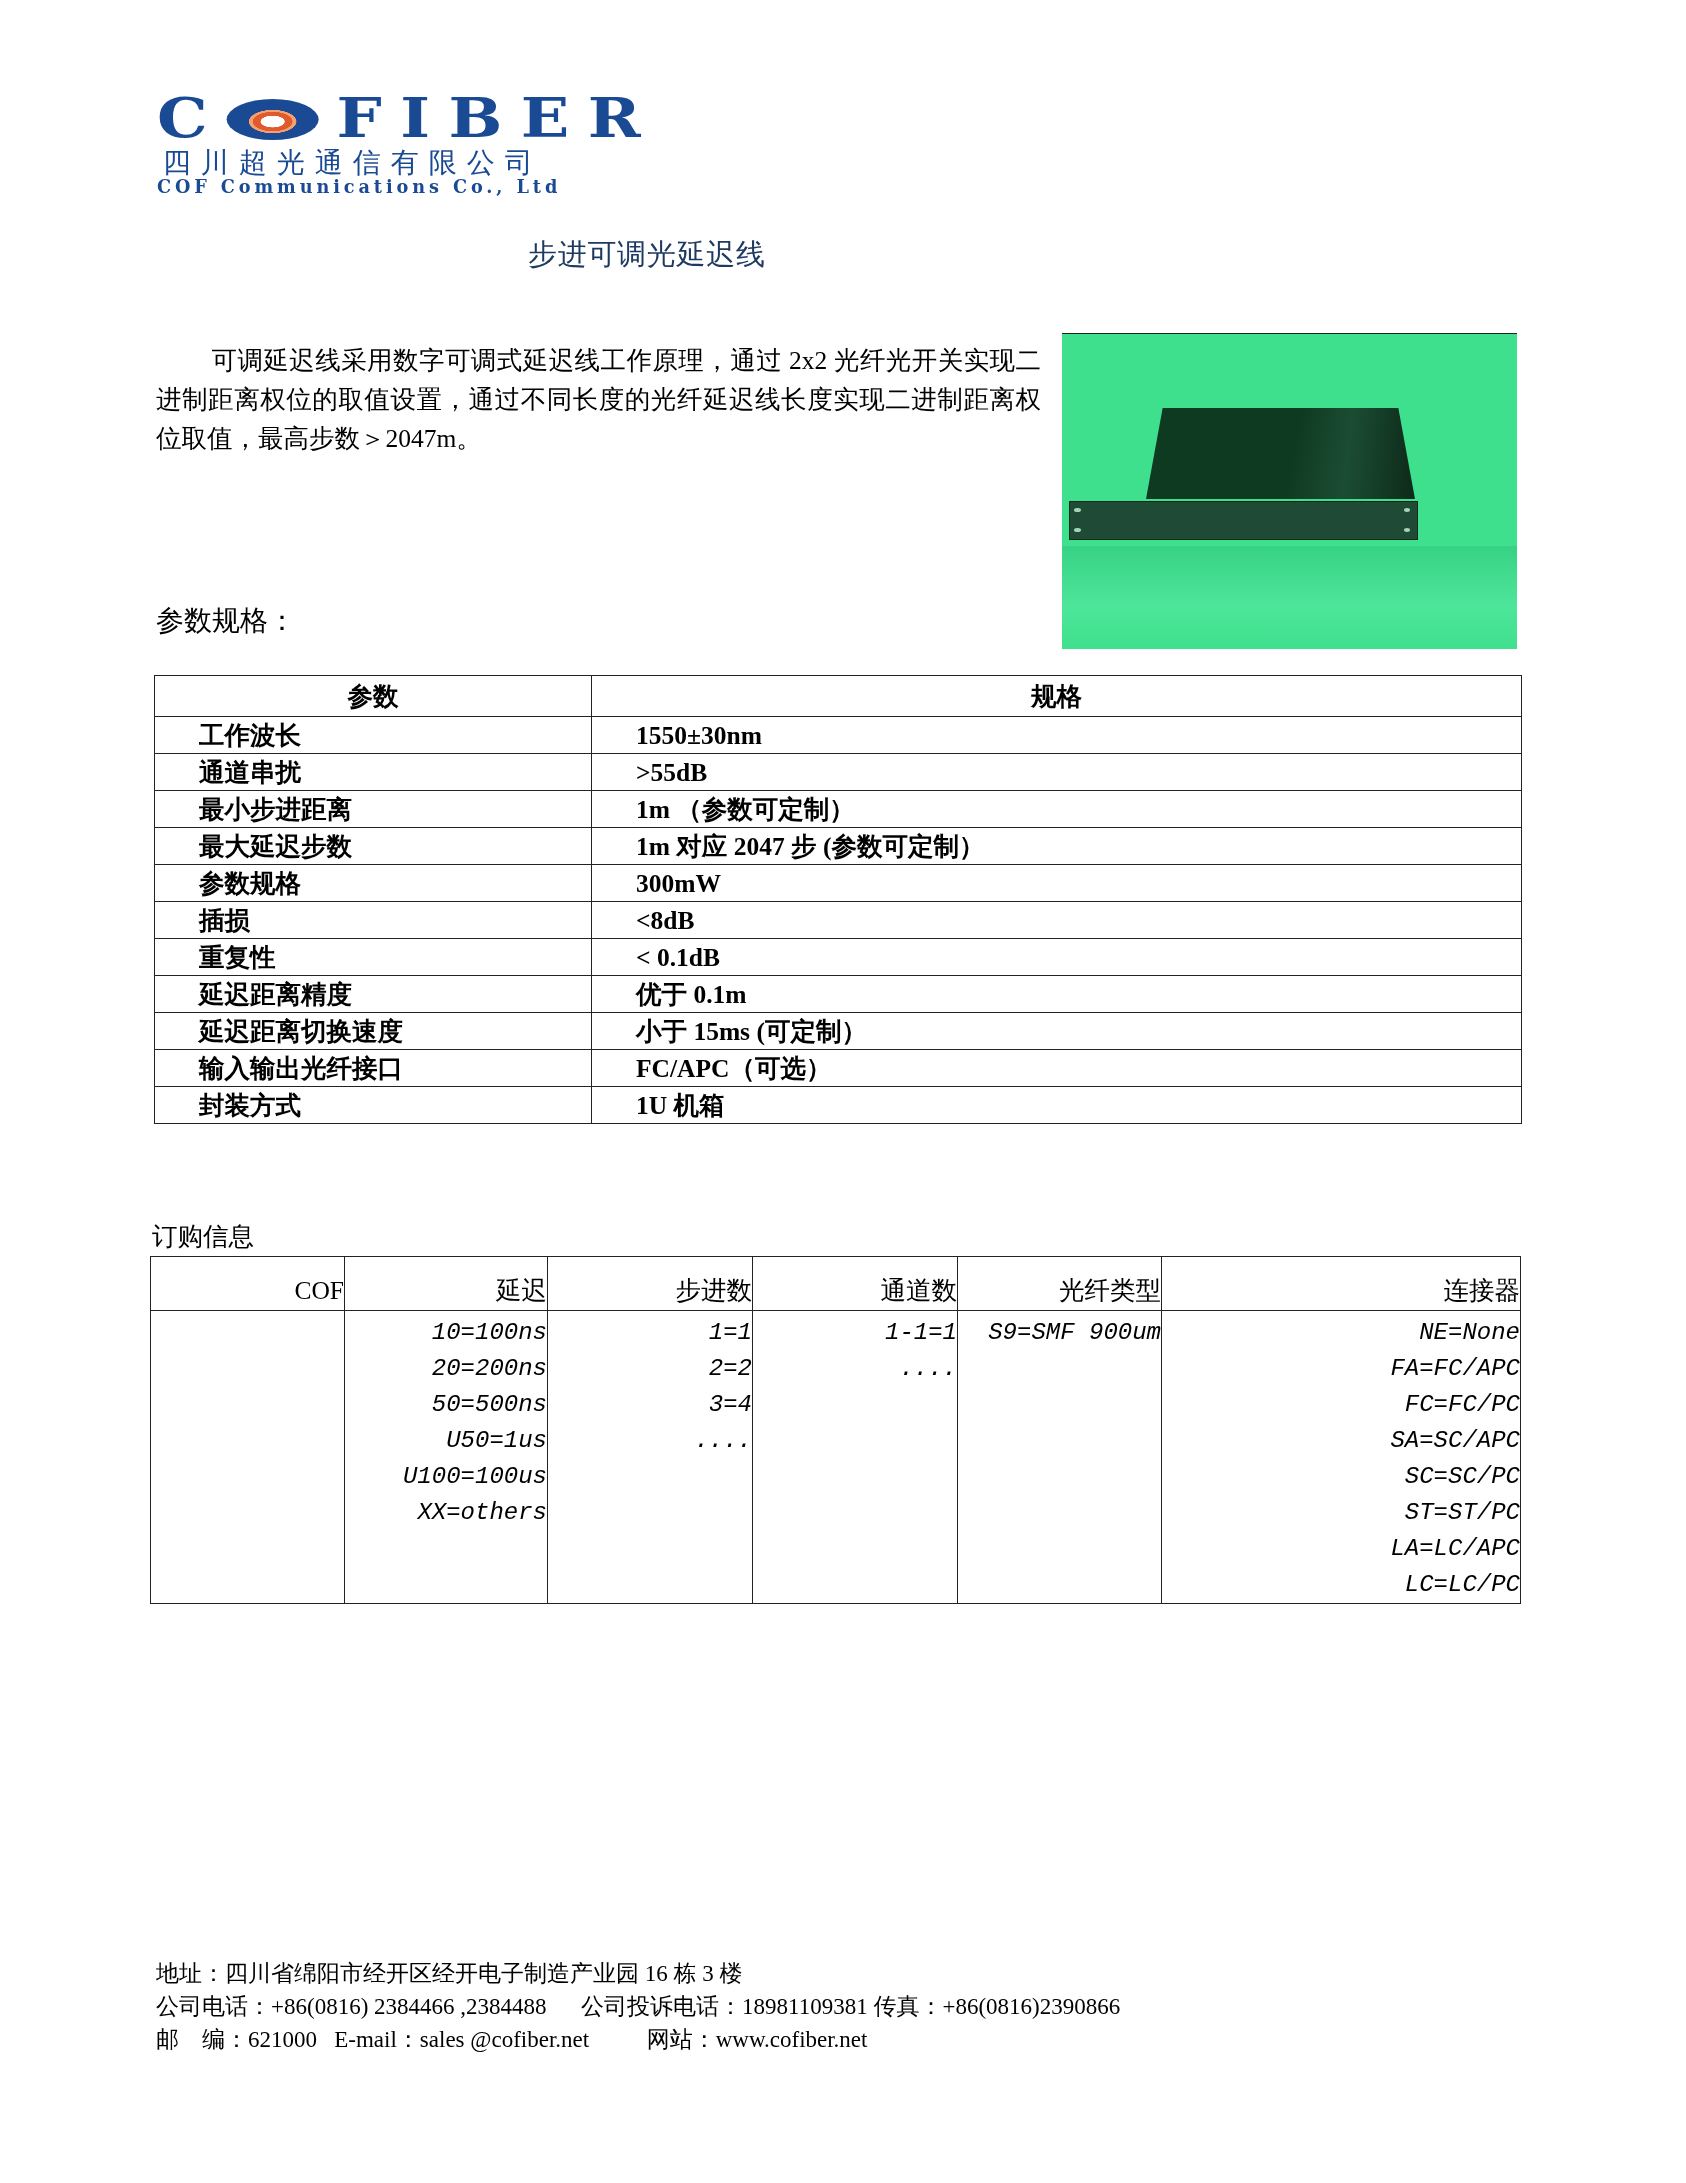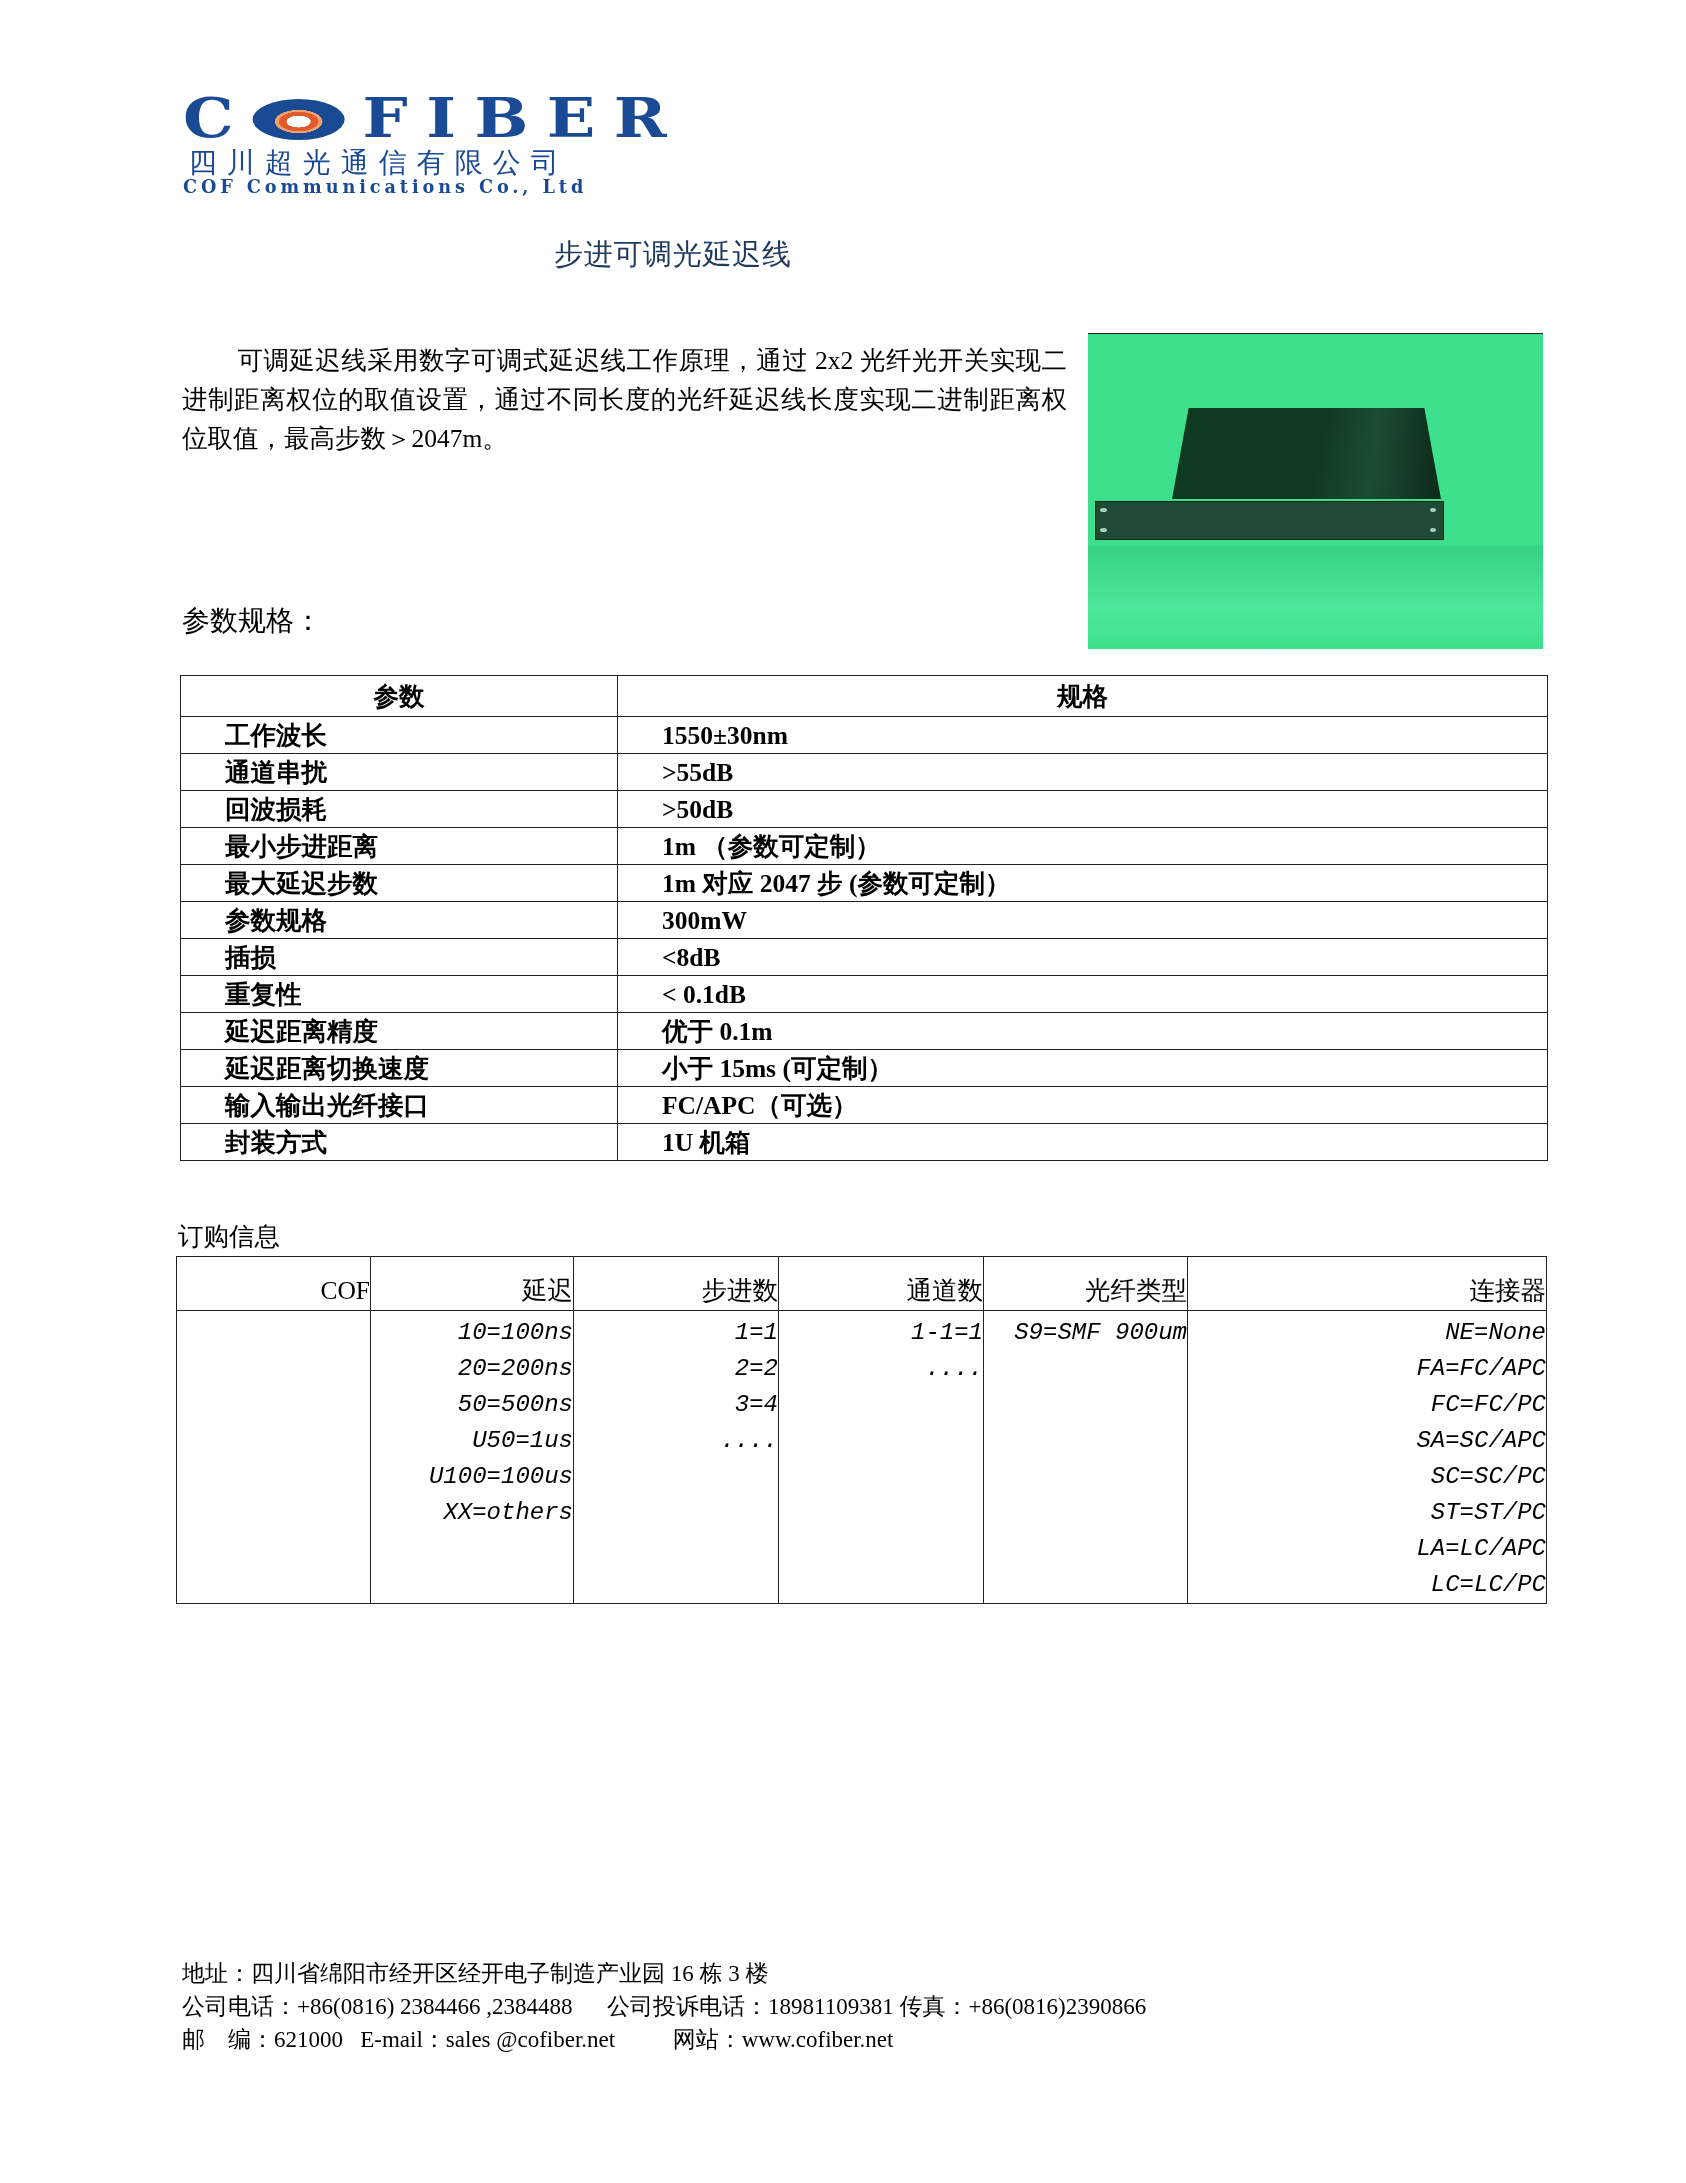--- a/index.html
+++ b/index.html
@@ -1,21 +1,21 @@
 <!DOCTYPE html>
 <html style="font-size:11.3px"><head>
 <meta charset="utf-8">
 <style>
   html, body { margin:0; padding:0; }
   body {
     width:1687px; height:2183px; background:#ffffff; position:relative;
     font-family: "Liberation Serif", "DejaVu Serif", serif; color:#000;
     overflow:hidden;
   }
-  .abs { position:absolute;margin-left:26px; }
+  .abs { position:absolute; }
   
   #logo { left:157px; top:93px; width:581px; height:103px; }
   .logo-word {
     position:absolute; left:0; top:0; width:581px; height:50px;
     font-family: "DejaVu Serif", serif; font-weight:bold; font-size:54px;
     letter-spacing:15.6px; color:#1a4a93; line-height:50px; white-space:nowrap;
     transform: scaleX(1.18); transform-origin:left top;
   }
   .logo-word .o-mark {
     display:inline-block; width:78px; height:41px; border-radius:50%;
@@ -123,24 +123,20 @@
   <tbody>
     <tr>
         <td class="p">工作波长</td>
         <td class="v">1550±30nm</td>
       </tr>
     <tr>
         <td class="p">通道串扰</td>
         <td class="v">&gt;55dB</td>
       </tr>
     <tr>
-        <td class="p">回波损耗</td>
-        <td class="v">&gt;50dB</td>
-      </tr>
-    <tr>
         <td class="p">最小步进距离</td>
         <td class="v">1m （参数可定制）</td>
       </tr>
     <tr>
         <td class="p">最大延迟步数</td>
         <td class="v">1m 对应 2047 步 (参数可定制）</td>
       </tr>
     <tr>
         <td class="p">参数规格</td>
         <td class="v">300mW</td>

